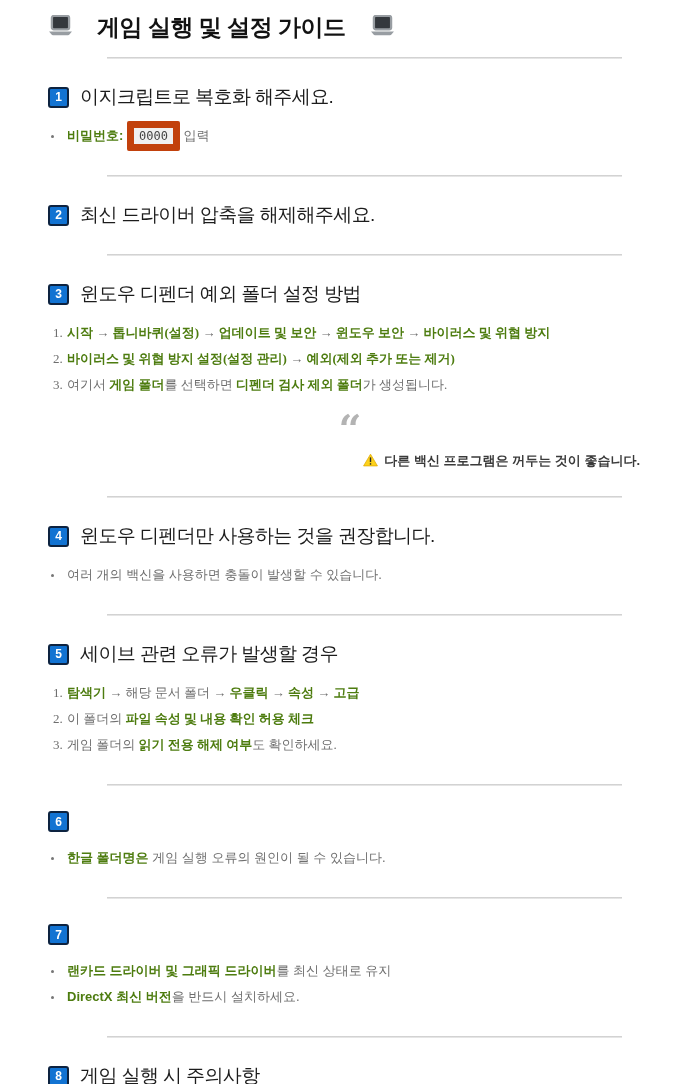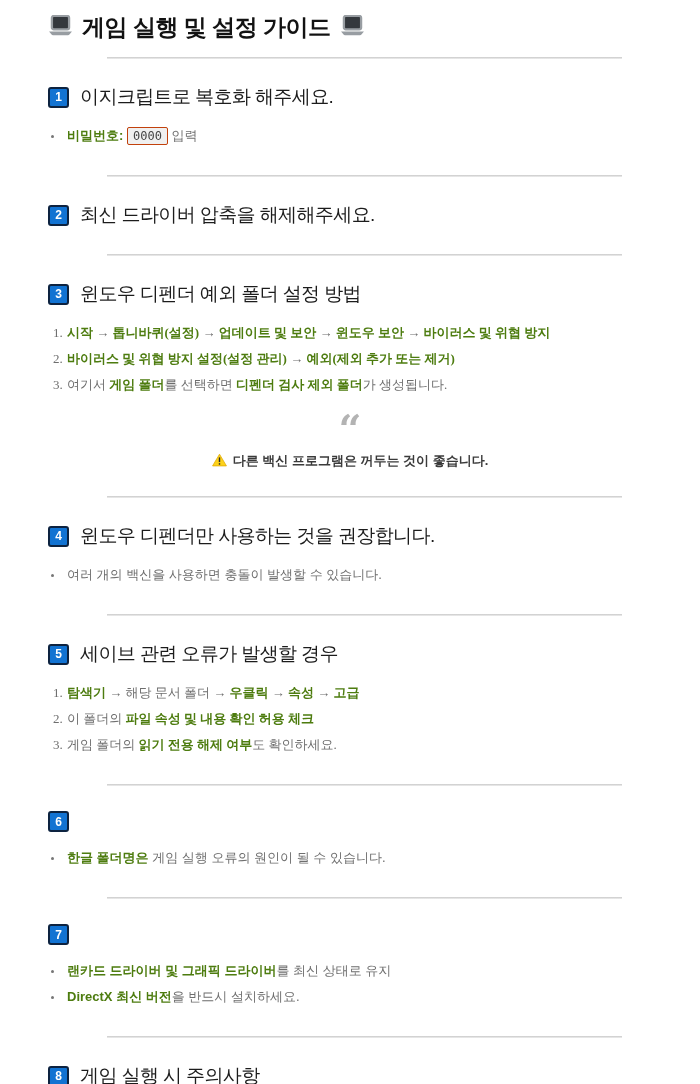--- a/index.html
+++ b/index.html
@@ -6,21 +6,21 @@
   body{
     width:700px;
     font-family:"Liberation Sans","DejaVu Sans",sans-serif;
     color:#6e6e6e;
     -webkit-font-smoothing:antialiased;
   }
   .page{padding-top:6px;}
 
   
   .title-row{
-    display:flex;align-items:center;gap:9px;
+    display:flex;align-items:center;gap:24px;
     margin:6px 0 0 48px;
   }
   .title-text{
     font-size:23px;font-weight:bold;color:#121212;letter-spacing:-0.5px;
   }
   .laptop{display:inline-block;vertical-align:middle;}
 
   
   .divider{
     border:0;height:2px;
@@ -55,35 +55,35 @@
   ol.nlist{
     margin:13px 0 0 50px;padding:0 0 0 16px;list-style:decimal;font-family:Liberation Serif, serif;
   }
   ol.nlist li{
     font-size:13px;line-height:26px;color:#6e6e6e;padding-left:1px;
   }
   ol.nlist li::marker{color:#6e6e6e;}
   .b{color:#4d7c0f;font-weight:bold;}
   .code{
     font-family:"DejaVu Sans Mono","Liberation Mono",monospace;
-    background:#f0f0f0;border:1px solid #c2410c;border-radius:2px;
+    background:#f0f0f0;border:7px solid #c2410c;border-radius:2px;
     padding:1px 5px;font-size:12px;color:#444444;font-weight:normal;
   }
 
   
   .quote{margin:16px 60px 0 60px;text-align:center;}
   .qmark{
     display:block;
     font-family:"DejaVu Serif","Liberation Serif",serif;
     font-size:40px;line-height:30px;height:30px;
     color:#b3b3b3;font-weight:bold;
   }
   .warn-line{
     margin-top:8px;
-    display:flex;align-items:center;justify-content:center;gap:6px;
+    display:flex;align-items:center;justify-content:flex-end;gap:6px;
     font-size:13px;font-weight:bold;color:#3a3a3a;
   }
 </style>
 </head>
 <body>
 
 <div class="page">
 
   <div class="title-row">
     <span class="laptop">

